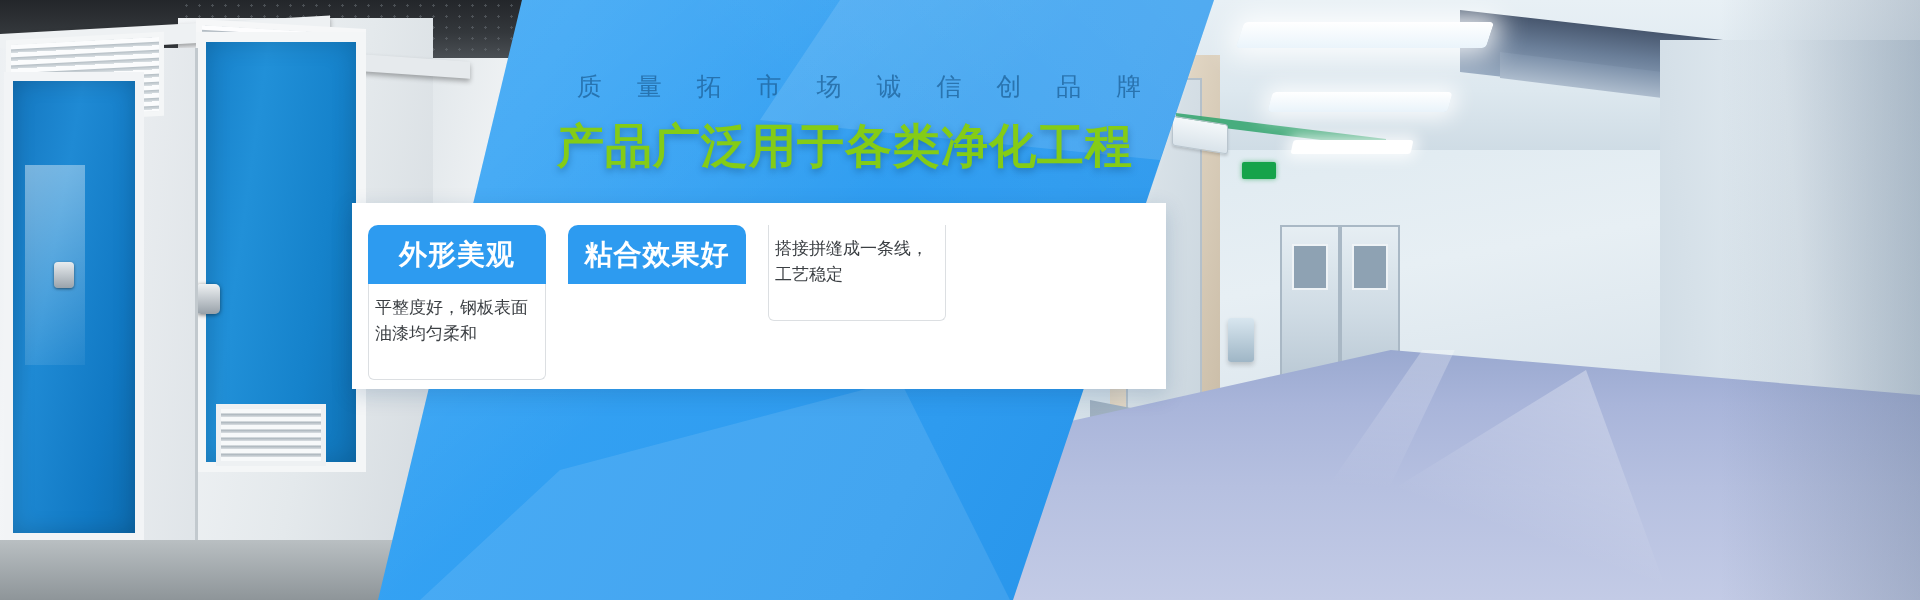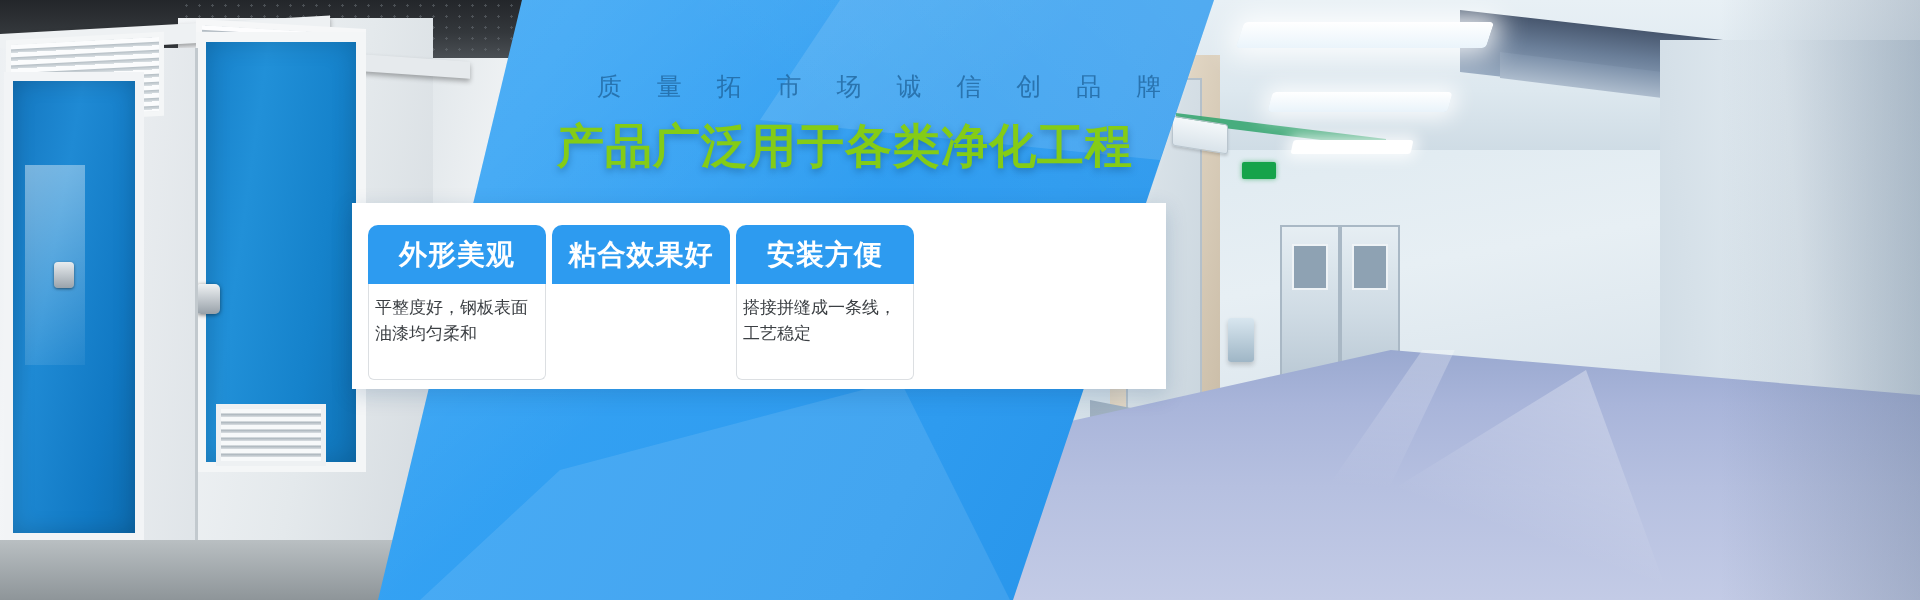--- a/index.html
+++ b/index.html
@@ -118,31 +118,31 @@
     clip-path:polygon(522px 0px, 1214px 0px, 1013px 600px, 378px 600px);}
   .bp-sheen2{position:absolute;left:0;top:0;width:1920px;height:600px;opacity:.16;
     background:linear-gradient(220deg,rgba(255,255,255,.9) 0%,rgba(255,255,255,0) 48%);
     clip-path:polygon(700px 0px, 1214px 0px, 1120px 300px, 560px 240px);}
   .bp-facet1{position:absolute;left:0;top:0;width:1920px;height:600px;opacity:.10;
     background:#ffffff;clip-path:polygon(560px 470px, 900px 380px, 1010px 600px, 420px 600px);}
   .bp-facet2{position:absolute;left:0;top:0;width:1920px;height:600px;opacity:.12;
     background:#ffffff;clip-path:polygon(840px 0px, 1214px 0px, 1160px 160px, 760px 120px);}
 
   
-  .tagline{position:absolute;left:536px;top:70px;width:700px;text-align:center;
+  .tagline{position:absolute;left:516px;top:70px;width:700px;text-align:center;
     font-size:25px;letter-spacing:14px;color:#1c5f96;opacity:.72;
     font-weight:400;white-space:nowrap;}
   .headline{position:absolute;left:495px;top:115px;width:700px;text-align:center;
     font-size:47px;font-weight:700;color:#84cc16;letter-spacing:1px;white-space:nowrap;
     text-shadow:0 3px 7px rgba(10,60,110,.40);}
 
   
   .card-panel{position:absolute;left:352px;top:203px;width:814px;height:186px;
     background:#ffffff;display:flex;align-items:flex-start;
-    padding:22px 16px 0 16px;box-sizing:border-box;gap:6px;
+    padding:22px 16px 0 16px;box-sizing:border-box;gap:22px;
     box-shadow:0 6px 20px rgba(10,60,110,.18);}
   .card{width:178px;box-sizing:border-box;display:flex;flex-direction:column;}
   .card-head{border-radius:10px 10px 0 0;background:#2d9bf0;color:#ffffff;
     font-size:28px;font-weight:700;text-align:center;padding:11px 0 10px 0;letter-spacing:1px;}
   .card-body{border:1px solid #dcdfe2;border-top:none;border-radius:0 0 6px 6px;
     padding:11px 13px 14px 6px;font-size:17px;line-height:1.55;color:#3b3f43;
     min-height:96px;box-sizing:border-box;background:#fff;}
 </style>
 </head>
 <body>
@@ -211,19 +211,18 @@
       <div class="card-head">外形美观</div>
       <div class="card-body">平整度好，钢板表面油漆均匀柔和</div>
     </div>
 
 
     <div class="card">
       <div class="card-head">粘合效果好</div>
     </div>
 
     <div class="card">
-      <div class="card-head">安装方便</div>
       <div class="card-body">搭接拼缝成一条线，工艺稳定</div>
     </div>
 
   </div>
 
 </div>
 
 </body></html>

